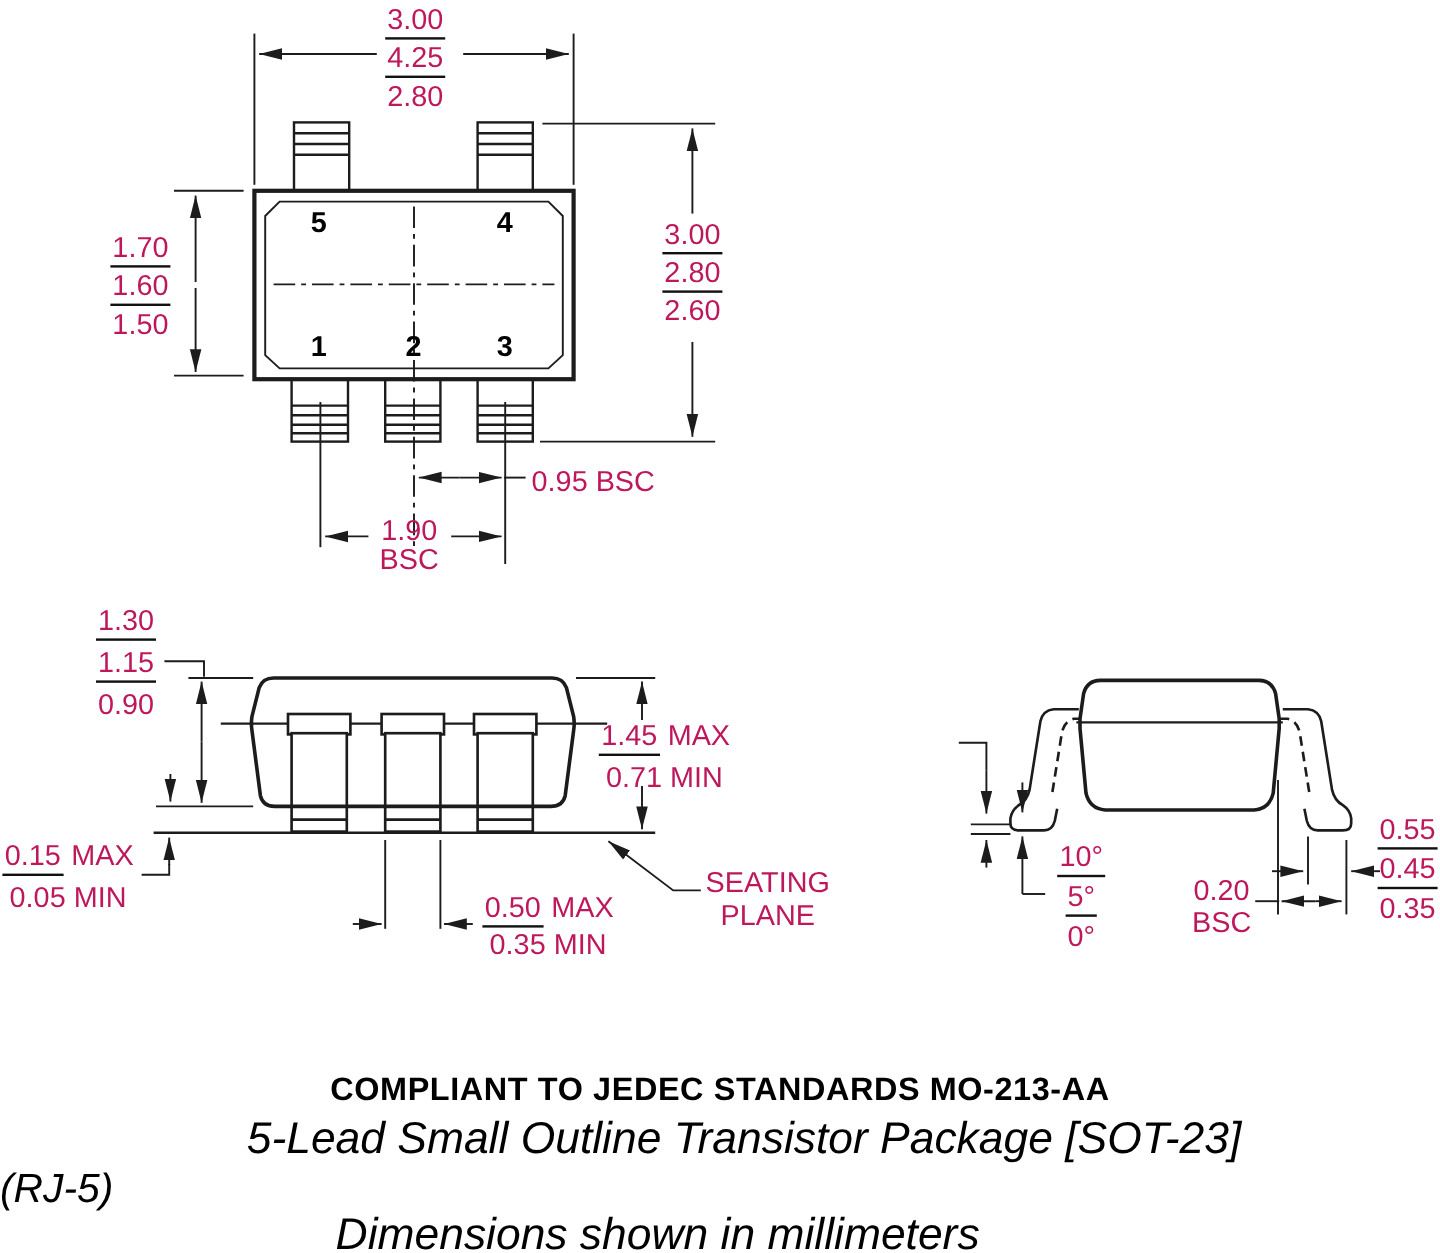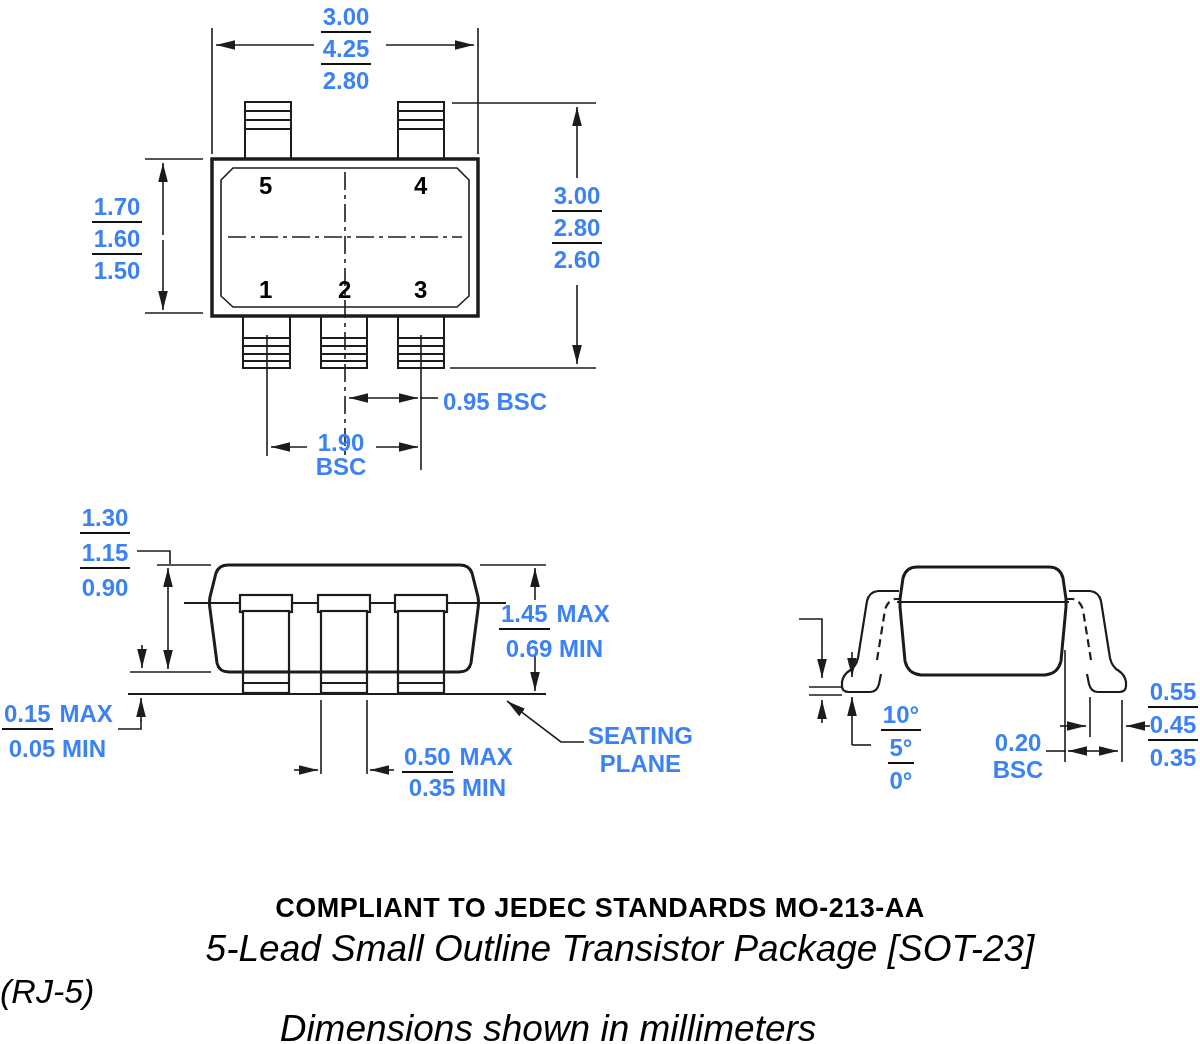--- a/index.html
+++ b/index.html
@@ -1,20 +1,20 @@
 <!DOCTYPE html>
 <html><head>
 <meta charset="utf-8">
 <style>
   html,body{margin:0;padding:0;background:#fff;}
   #canvas{position:relative;width:1200px;height:1044px;background:#fff;overflow:hidden;
           font-family:"Liberation Sans",sans-serif;color:#000;}
   #art{position:absolute;left:0;top:0;}
-  .dim{position:absolute;font-weight:bold;font-size:24px;line-height:31px;
-       text-align:center;white-space:nowrap;color:#3b82f6;}
+  .dim{position:absolute;font-weight:normal;font-size:24px;line-height:31px;
+       text-align:center;white-space:nowrap;color:#be185d;}
   .dim.lh33{line-height:33px}
   .dim.lh35{line-height:35px}
   .dim.lh30{line-height:30px}
   .dim.lh28{line-height:28px}
   .dim.lh27{line-height:27px}
   .dim.lh24{line-height:24px}
   .dim.left{text-align:center}
   .bar{border-bottom:2.5px solid #111;padding:0 2px 1px 2px;display:inline-block;line-height:26px;}
   .pin{position:absolute;font-weight:bold;font-size:24px;line-height:24px;}
   .foot1{position:absolute;left:0;top:893px;width:1200px;text-align:center;
@@ -229,21 +229,21 @@
 
 <div class="dim lh35" style="left:45px;top:500px;width:120px;">
   <div><span class="bar">1.30</span></div>
   <div><span class="bar">1.15</span></div>
   <div><span>0.90</span></div>
 </div>
 
 <div class="dim lh35 left" style="left:499px;top:596px;">
   <div><span class="bar">1.45</span>
        <span>MAX</span></div>
-  <div><span>0.69</span>
+  <div><span>0.71</span>
        <span>MIN</span></div>
 </div>
 
 <div class="dim lh35 left" style="left:2px;top:696px;">
   <div><span class="bar">0.15</span>
        <span>MAX</span></div>
   <div><span>0.05</span>
        <span>MIN</span></div>
 </div>
 

